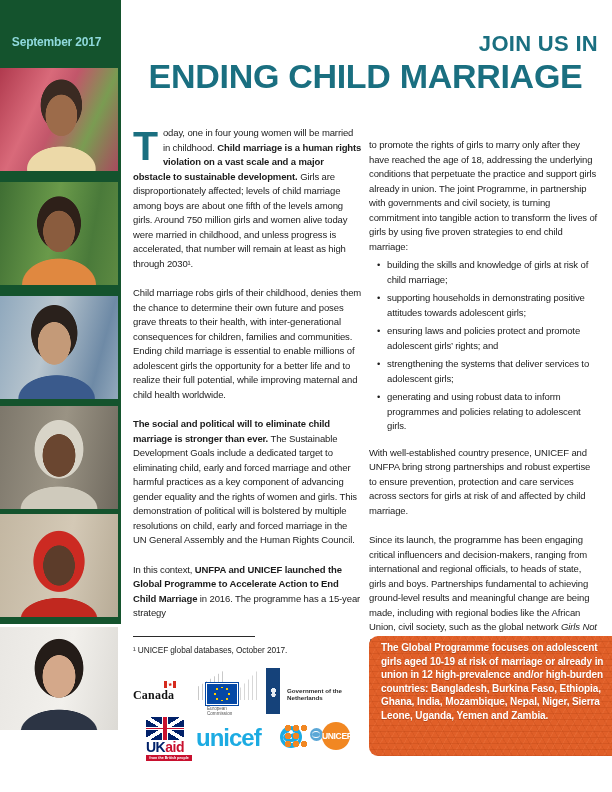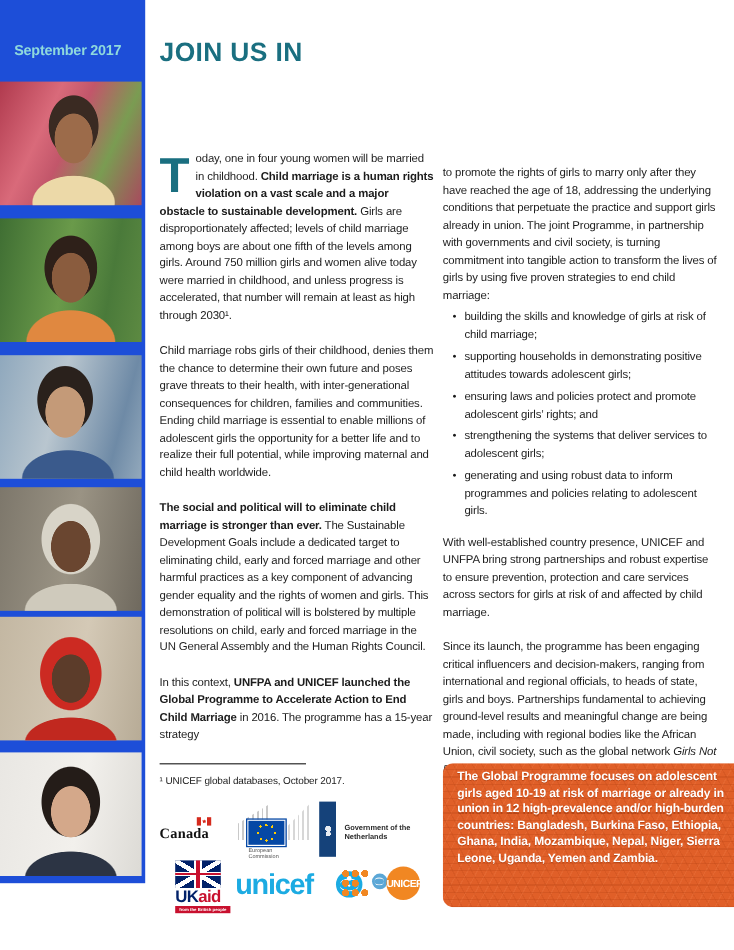--- a/index.html
+++ b/index.html
@@ -1,20 +1,20 @@
 <!DOCTYPE html>
 <html><head>
 <meta charset="utf-8">
 <style>
   html,body{margin:0;padding:0;background:#9a9a9a;}
   .page{position:relative;width:612px;height:792px;background:#ffffff;margin:0 auto;
         font-family:"Liberation Sans",sans-serif;overflow:hidden;}
 
   
-  .sidebar{position:absolute;left:0;top:0;width:121px;height:736px;background:#1d4ed8;}
+  .sidebar{position:absolute;left:0;top:0;width:121px;height:624px;background:#14532d;}
   .date{position:absolute;top:35px;left:0;width:113px;text-align:center;
         color:#8FD9DC;font-size:12px;font-weight:bold;letter-spacing:-0.2px;}
   .photo{position:absolute;left:0;width:118px;height:103px;overflow:hidden;}
   .ph1{top:68px;background:
        radial-gradient(ellipse 26px 34px at 52% 46%, #9c6b4a 60%, rgba(0,0,0,0) 62%),
        radial-gradient(ellipse 34px 42px at 52% 36%, #3a2a22 60%, rgba(0,0,0,0) 62%),
        radial-gradient(ellipse 52px 34px at 52% 98%, #ecd9a8 65%, rgba(0,0,0,0) 67%),
        linear-gradient(115deg,#b03a4e 0%,#d96a7a 32%,#c2566a 48%,#7a9c52 72%,#a84a5e 100%);}
   .ph2{top:182px;background:
        radial-gradient(ellipse 26px 34px at 50% 48%, #8a5c3e 60%, rgba(0,0,0,0) 62%),
@@ -38,21 +38,21 @@
        linear-gradient(100deg,#c3b7a2 0%,#d4c9b6 55%,#b7ab96 100%);}
   .ph6{top:627px;background:
        radial-gradient(ellipse 27px 35px at 50% 48%, #d4a88a 60%, rgba(0,0,0,0) 62%),
        radial-gradient(ellipse 40px 48px at 50% 40%, #241c18 60%, rgba(0,0,0,0) 62%),
        radial-gradient(ellipse 58px 34px at 50% 102%, #2c3444 65%, rgba(0,0,0,0) 67%),
        linear-gradient(100deg,#e9e7e3 0%,#f2f0ec 55%,#dcdad5 100%);}
   .credits{position:absolute;left:8px;top:739px;width:108px;color:#ffffff;
            font-size:5.8px;line-height:8.2px;font-weight:bold;letter-spacing:-0.1px;}
 
   
-  .t1{position:absolute;left:133px;top:31px;width:465px;text-align:left;
+  .t1{position:absolute;left:133px;top:31px;width:465px;text-align:right;
       color:#1A6F80;font-size:22px;font-weight:bold;letter-spacing:0.3px;}
   .t2{position:absolute;left:133px;top:57px;width:465px;text-align:center;
       color:#1A6F80;font-size:34px;font-weight:bold;letter-spacing:-0.3px;}
 
   
   .col{position:absolute;top:126px;width:229px;color:#1c1c1c;
        font-size:9.5px;line-height:14.5px;letter-spacing:-0.12px;}
   .col.leftcol{left:133px;}
   .col.rightcol{left:369px;margin-top:12px;}
   .col p{margin:0 0 15px 0;}
@@ -160,20 +160,21 @@
     <div class="photo ph5"></div>
     <div class="photo ph6"></div>
     <div class="credits">
       <div>All photographs © UNICEF.</div>
       <div>Photographers from Top: Vishwanathan;</div>
       <div>Sheba; Pirozzi; Phelps; Sokhin; Pirozzi</div>
     </div>
   </aside>
 
   <div class="t1">JOIN US IN</div>
+  <div class="t2">ENDING CHILD MARRIAGE</div>
 
   <section class="col leftcol">
     <p><span class="dropcap">T</span><span>oday, one in four young women will be married in childhood. </span><span class="b">Child marriage is a human rights violation on a vast scale and a major obstacle to sustainable development.</span><span> Girls are disproportionately affected; levels of child marriage among boys are about one fifth of the levels among girls. Around 750 million girls and women alive today were married in childhood, and unless progress is accelerated, that number will remain at least as high through 2030¹.</span></p>
     <p>Child marriage robs girls of their childhood, denies them the chance to determine their own future and poses grave threats to their health, with inter-generational consequences for children, families and communities. Ending child marriage is essential to enable millions of adolescent girls the opportunity for a better life and to realize their full potential, while improving maternal and child health worldwide.</p>
     <p><span class="b">The social and political will to eliminate child marriage is stronger than ever.</span><span> The Sustainable Development Goals include a dedicated target to eliminating child, early and forced marriage and other harmful practices as a key component of advancing gender equality and the rights of women and girls. This demonstration of political will is bolstered by multiple resolutions on child, early and forced marriage in the UN General Assembly and the Human Rights Council.</span></p>
     <p><span>In this context, </span><span class="b">UNFPA and UNICEF launched the Global Programme to Accelerate Action to End Child Marriage</span><span> in 2016. The programme has a 15-year strategy</span></p>
     <div class="fnline"></div>
     <p class="footnote">¹ UNICEF global databases, October 2017.</p>
   </section>
 

